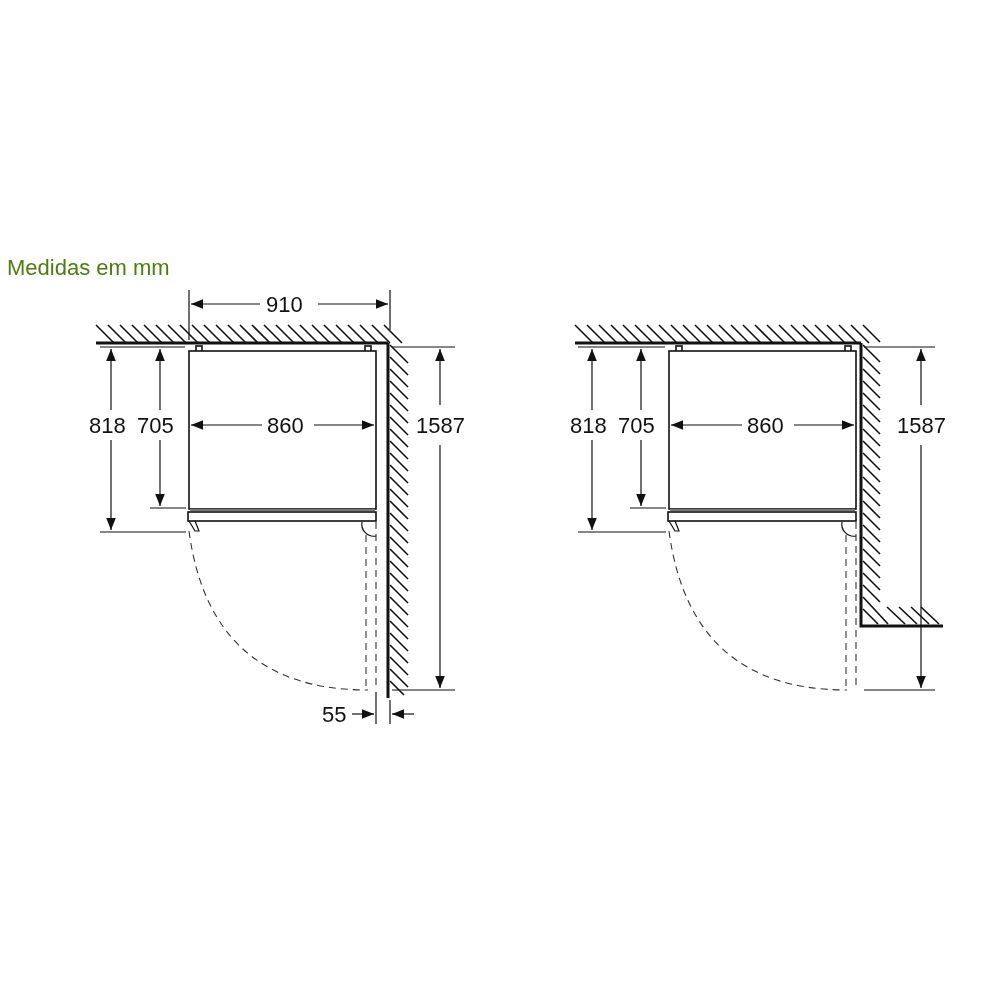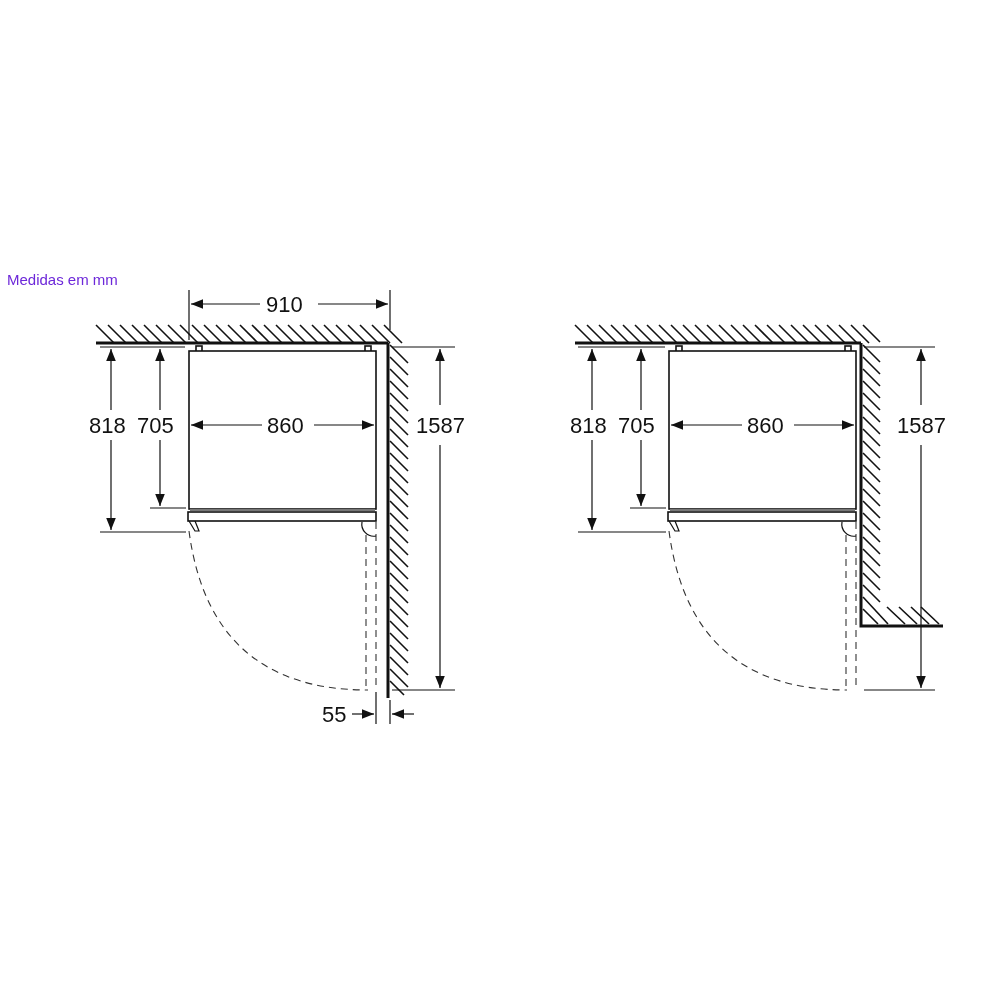--- a/index.html
+++ b/index.html
@@ -1,18 +1,18 @@
 <!DOCTYPE html>
 <html><head>
 <meta charset="utf-8">
 <style>
   html, body { margin: 0; padding: 0; background: #ffffff; }
   body { width: 1000px; height: 1000px; position: relative; overflow: hidden; font-family: "Liberation Sans", sans-serif; }
   #diagram { position: absolute; left: 0; top: 0; width: 1000px; height: 1000px; }
-  .title { position: absolute; left: 7px; top: 271px; font-size: 15px; color: #6d28d9; }
+  .title { position: absolute; left: 7px; top: 255px; font-size: 22px; color: #4d7c0f; }
   svg text { font-family: "Liberation Sans", sans-serif; font-size: 22px; fill: #111; }
   .thick { stroke: #111; stroke-width: 3; fill: none; }
   .thin { stroke: #111; stroke-width: 1.2; fill: none; }
   .hatch { stroke: #111; stroke-width: 1.6; }
   .dash { stroke: #333; stroke-width: 1.1; fill: none; stroke-dasharray: 7 5; }
   .body { stroke: #111; stroke-width: 1.6; fill: #fff; }
   .grey { stroke: #777; stroke-width: 2; }
 </style>
 </head>
 <body>

